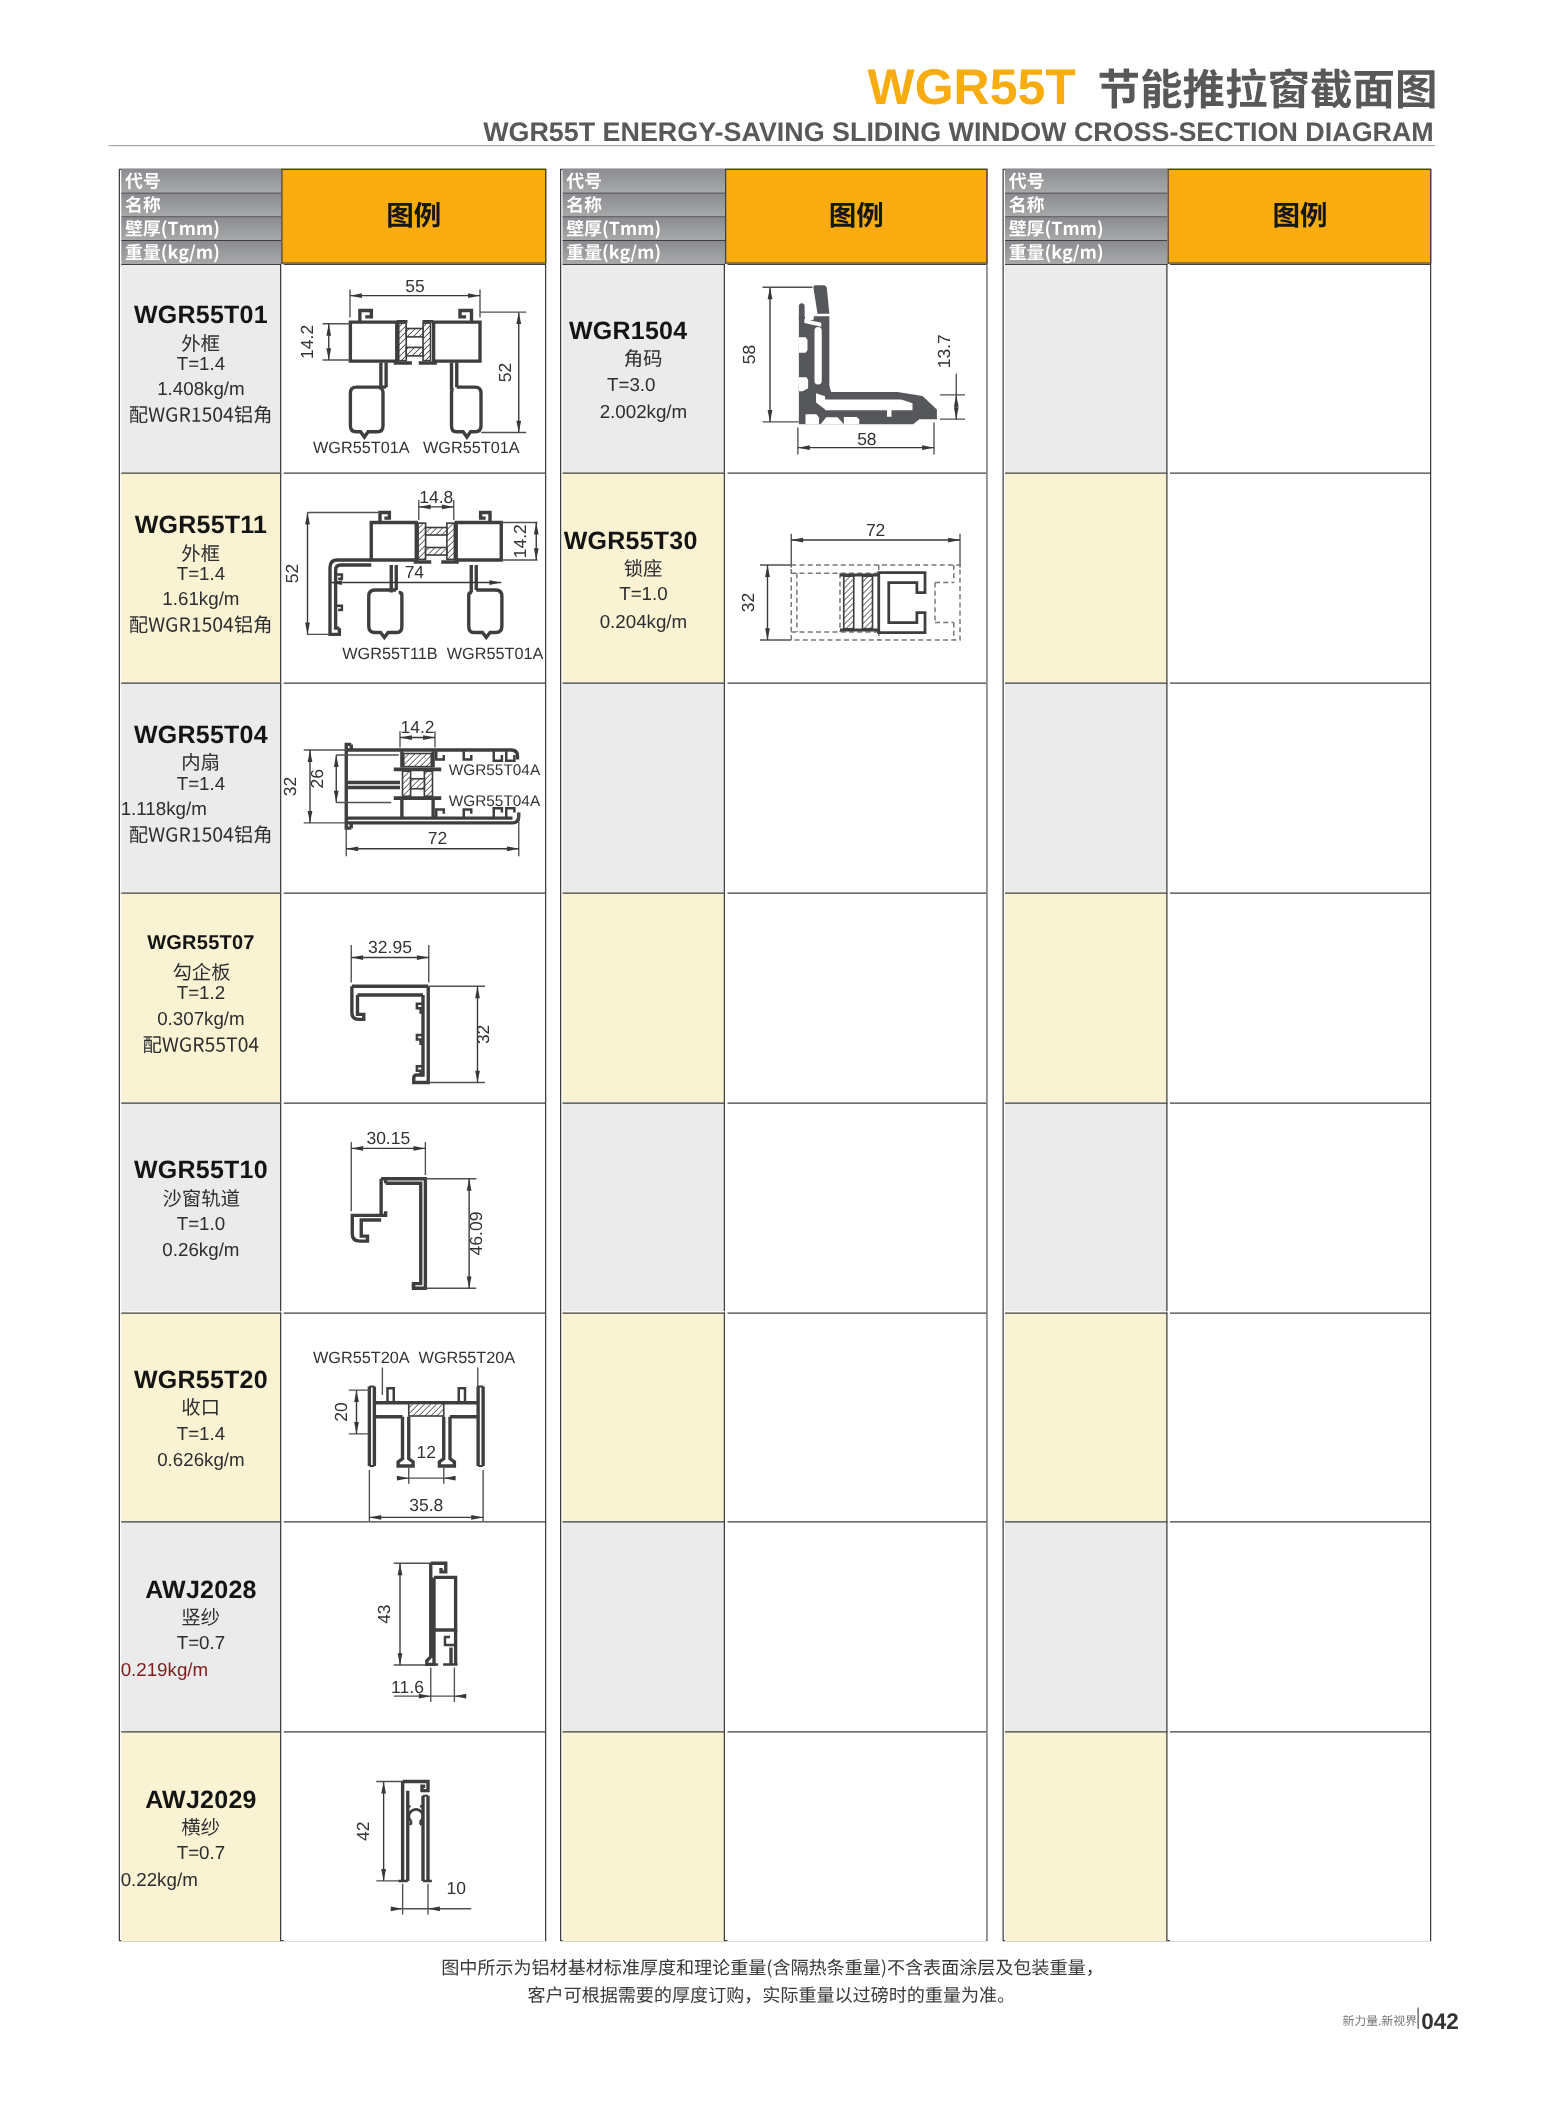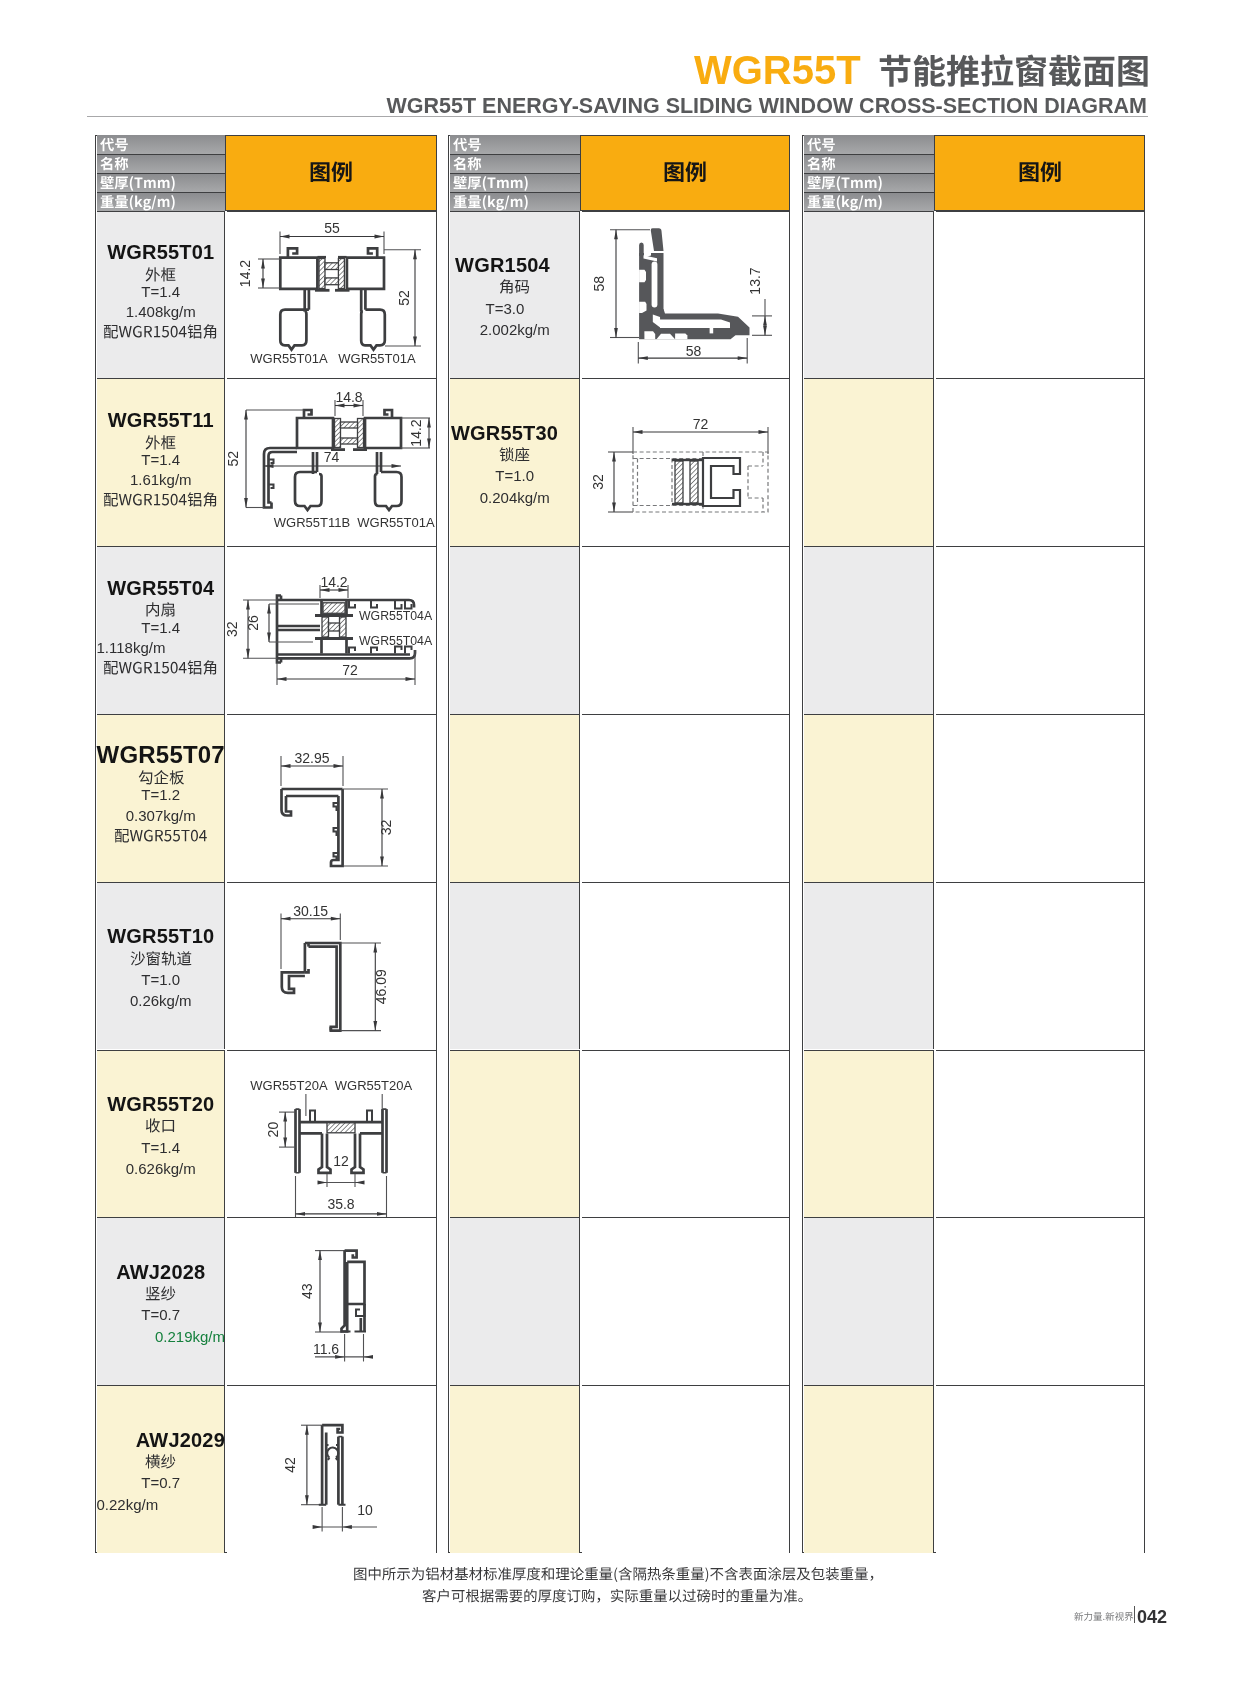--- a/index.html
+++ b/index.html
@@ -225,21 +225,21 @@
     <line x1="190" y1="104" x2="190" y2="139" stroke="#515153" stroke-width="1.1"></line>
     <line x1="52" y1="133" x2="190" y2="133" stroke="#38383a" stroke-width="1.1"></line>
     <polygon points="0,0 -9.5,-1.9 -9.5,1.9" transform="translate(52,133) rotate(180)" fill="#38383a"></polygon>
     <polygon points="0,0 -9.5,-1.9 -9.5,1.9" transform="translate(190,133) rotate(0)" fill="#38383a"></polygon>
     <text x="125" y="129" font-family="Liberation Sans,sans-serif" font-size="14" fill="#333" text-anchor="middle">72</text>
     <text x="134" y="74" font-family="Liberation Sans,sans-serif" font-size="12.3" fill="#333" text-anchor="start">WGR55T04A</text>
     <text x="134" y="99" font-family="Liberation Sans,sans-serif" font-size="12.3" fill="#333" text-anchor="start">WGR55T04A</text>
   </svg>
 
 <div class="abs" style="left:96.5px;top:713.9px;width:128.5px;height:167.8px;background:#FAF3D3;border-top:1.5px solid #3E3F41;border-right:1.5px solid #3E3F41"></div>
-<div class="abs" style="left:96.5px;top:744.3px;width:128.5px;text-align:center;font-size:24px;font-weight:bold;color:#141414;line-height:22px;letter-spacing:0.2px">WGR55T07</div>
+<div class="abs" style="left:96.5px;top:744.3px;width:128.5px;text-align:center;font-size:16px;font-weight:bold;color:#141414;line-height:22px;letter-spacing:0.2px">WGR55T07</div>
 <svg style="position:absolute;left:137.5px;top:767.1px" width="46" height="21" viewBox="0 -16.3 46 21">
     <path fill="#2e2e30" d="M2.6 -1.6C3 -1.8 3.7 -1.9 9.9 -2.6C10.1 -2.2 10.3 -1.8 10.4 -1.5L11.4 -2.1C10.9 -3.2 9.7 -5.2 8.7 -6.7L7.8 -6.2C8.3 -5.4 8.8 -4.5 9.3 -3.6L4 -3.1C5.1 -4.5 6.2 -6.3 7.1 -8.2L5.8 -8.6C5 -6.6 3.6 -4.4 3.2 -3.9C2.8 -3.3 2.5 -2.9 2.2 -2.8C2.3 -2.5 2.5 -1.9 2.6 -1.6ZM4.5 -13C3.6 -10.5 2.2 -7.9 0.7 -6.3C0.9 -6.1 1.5 -5.8 1.7 -5.6C2.6 -6.6 3.5 -8 4.3 -9.6H13.1C12.9 -3.5 12.6 -0.9 12 -0.3C11.8 -0.1 11.6 -0.1 11.2 -0.1C10.7 -0.1 9.5 -0.1 8.1 -0.2C8.4 0.2 8.6 0.7 8.6 1C9.7 1.1 10.9 1.1 11.6 1.1C12.2 1 12.7 0.9 13.1 0.4C13.8 -0.5 14.1 -3 14.3 -10.1C14.3 -10.2 14.3 -10.7 14.3 -10.7H4.9C5.2 -11.3 5.5 -12 5.7 -12.7Z M18.7 -6V-0.3H16.7V0.8H29.9V-0.3H24V-4.2H28.5V-5.2H24V-8.8H22.8V-0.3H19.8V-6ZM23.2 -13.2C21.7 -10.8 18.9 -8.7 16 -7.5C16.3 -7.2 16.6 -6.8 16.8 -6.5C19.3 -7.6 21.6 -9.3 23.3 -11.3C25.3 -9 27.5 -7.7 29.8 -6.5C30 -6.9 30.3 -7.3 30.6 -7.5C28.1 -8.6 25.9 -9.9 23.9 -12.2L24.3 -12.7Z M34.1 -13V-10H31.9V-8.9H34C33.5 -6.8 32.5 -4.3 31.5 -3.1C31.7 -2.8 32 -2.2 32.1 -1.9C32.8 -3 33.5 -4.7 34.1 -6.5V1.2H35.1V-7.1C35.6 -6.3 36.1 -5.3 36.3 -4.8L37 -5.7C36.7 -6.1 35.5 -7.9 35.1 -8.5V-8.9H37V-10H35.1V-13ZM44.6 -12.7C43.1 -12.1 40.1 -11.7 37.6 -11.6V-7.8C37.6 -5.3 37.5 -1.8 35.7 0.6C36 0.7 36.5 1.1 36.7 1.3C38.4 -1.2 38.7 -4.8 38.8 -7.4H39.2C39.7 -5.4 40.4 -3.7 41.3 -2.2C40.3 -1.1 39.1 -0.2 37.8 0.3C38.1 0.5 38.4 1 38.5 1.2C39.8 0.6 41 -0.2 42 -1.3C42.8 -0.2 43.9 0.7 45.2 1.3C45.4 1 45.7 0.5 46 0.3C44.7 -0.2 43.6 -1.1 42.7 -2.2C43.8 -3.7 44.7 -5.7 45.1 -8.3L44.4 -8.5L44.2 -8.4H38.8V-10.6C41.1 -10.8 43.8 -11.1 45.4 -11.8ZM43.8 -7.4C43.4 -5.7 42.8 -4.3 42 -3.2C41.2 -4.4 40.7 -5.8 40.3 -7.4Z"></path>
   </svg>
 <div class="abs" style="left:96.5px;top:786.3px;width:128.5px;text-align:center;font-size:15px;color:#2e2e30;line-height:17px">T=1.2</div>
 <div class="abs" style="left:96.5px;top:806.8px;width:128.5px;text-align:center;font-size:15px;color:#2e2e30;line-height:17px">0.307kg/m</div>
 <svg style="position:absolute;left:114.1px;top:824.6px" width="93" height="21" viewBox="0 -16.3 93 21">
     <path fill="#2e2e30" d="M8.6 -12.3V-11.2H13.3V-7.4H8.6V-0.7C8.6 0.7 9.1 1.1 10.5 1.1C10.8 1.1 12.8 1.1 13.1 1.1C14.5 1.1 14.9 0.4 15 -2.2C14.7 -2.2 14.2 -2.4 13.9 -2.7C13.8 -0.4 13.7 -0 13 -0C12.6 -0 11 -0 10.6 -0C9.9 -0 9.8 -0.1 9.8 -0.7V-6.3H13.3V-5.3H14.4V-12.3ZM2.2 -2.4H6.5V-0.8H2.2ZM2.2 -3.3V-8.6H3.3V-7.3C3.3 -6.5 3.1 -5.5 2.2 -4.7C2.4 -4.6 2.6 -4.4 2.7 -4.2C3.7 -5.1 3.9 -6.4 3.9 -7.3V-8.6H4.8V-5.6C4.8 -4.9 5 -4.8 5.6 -4.8C5.7 -4.8 6.2 -4.8 6.4 -4.8H6.5V-3.3ZM0.9 -12.4V-11.4H3.1V-9.6H1.3V1.2H2.2V0.1H6.5V1H7.5V-9.6H5.7V-11.4H7.8V-12.4ZM4 -9.6V-11.4H4.9V-9.6ZM5.5 -8.6H6.5V-5.4L6.5 -5.5C6.4 -5.4 6.4 -5.4 6.2 -5.4C6.1 -5.4 5.7 -5.4 5.7 -5.4C5.5 -5.4 5.5 -5.5 5.5 -5.7Z M18.3 0H20L21.7 -6.9C21.9 -7.8 22.1 -8.6 22.3 -9.4H22.3C22.5 -8.6 22.7 -7.8 22.9 -6.9L24.6 0H26.4L28.7 -11.4H27.3L26.1 -5.2C25.9 -4 25.7 -2.7 25.5 -1.5H25.4C25.1 -2.7 24.9 -4 24.6 -5.2L23 -11.4H21.7L20.1 -5.2C19.8 -4 19.6 -2.7 19.3 -1.5H19.3C19 -2.7 18.8 -4 18.6 -5.2L17.4 -11.4H15.9Z M35.1 0.2C36.7 0.2 37.9 -0.4 38.6 -1.1V-5.9H34.9V-4.7H37.3V-1.7C36.9 -1.3 36.1 -1.1 35.3 -1.1C32.8 -1.1 31.5 -2.9 31.5 -5.7C31.5 -8.6 33 -10.3 35.3 -10.3C36.4 -10.3 37.1 -9.8 37.7 -9.2L38.5 -10.2C37.8 -10.8 36.8 -11.6 35.2 -11.6C32.2 -11.6 30 -9.3 30 -5.7C30 -2 32.1 0.2 35.1 0.2Z M42.8 -6V-10.2H44.7C46.5 -10.2 47.4 -9.7 47.4 -8.2C47.4 -6.7 46.5 -6 44.7 -6ZM47.6 0H49.2L46.3 -5C47.8 -5.3 48.9 -6.4 48.9 -8.2C48.9 -10.5 47.2 -11.4 44.9 -11.4H41.4V0H42.8V-4.8H44.8Z M53.7 0.2C55.6 0.2 57.4 -1.2 57.4 -3.7C57.4 -6.2 55.9 -7.3 54 -7.3C53.3 -7.3 52.8 -7.1 52.3 -6.9L52.6 -10.2H56.9V-11.4H51.3L51 -6.1L51.7 -5.6C52.4 -6 52.9 -6.2 53.6 -6.2C55 -6.2 56 -5.3 56 -3.7C56 -2 54.9 -1 53.6 -1C52.2 -1 51.4 -1.6 50.8 -2.2L50 -1.3C50.8 -0.5 51.9 0.2 53.7 0.2Z M62.3 0.2C64.2 0.2 66 -1.2 66 -3.7C66 -6.2 64.5 -7.3 62.6 -7.3C61.9 -7.3 61.4 -7.1 60.9 -6.9L61.2 -10.2H65.5V-11.4H59.9L59.6 -6.1L60.3 -5.6C61 -6 61.5 -6.2 62.2 -6.2C63.6 -6.2 64.6 -5.3 64.6 -3.7C64.6 -2 63.5 -1 62.2 -1C60.8 -1 60 -1.6 59.4 -2.2L58.7 -1.3C59.4 -0.5 60.5 0.2 62.3 0.2Z M70.8 0H72.2V-10.2H75.6V-11.4H67.3V-10.2H70.8Z M80.4 0.2C82.6 0.2 84 -1.8 84 -5.7C84 -9.7 82.6 -11.6 80.4 -11.6C78.3 -11.6 76.9 -9.7 76.9 -5.7C76.9 -1.8 78.3 0.2 80.4 0.2ZM80.4 -0.9C79.1 -0.9 78.3 -2.4 78.3 -5.7C78.3 -9 79.1 -10.4 80.4 -10.4C81.7 -10.4 82.6 -9 82.6 -5.7C82.6 -2.4 81.7 -0.9 80.4 -0.9Z M90 0H91.3V-3.1H92.8V-4.3H91.3V-11.4H89.8L85 -4.1V-3.1H90ZM90 -4.3H86.5L89.1 -8.1C89.4 -8.7 89.7 -9.3 90 -9.8H90.1C90 -9.2 90 -8.3 90 -7.8Z"></path>
   </svg>
 
 <div class="abs" style="left:226.5px;top:713.9px;width:209px;height:167.8px;background:#fff;border-top:1.5px solid #3E3F41"></div>
@@ -344,21 +344,21 @@
     <polygon points="0,0 -9.5,-1.9 -9.5,1.9" transform="translate(161.5,163.9) rotate(0)" fill="#38383a"></polygon>
     <text x="116.0" y="158.5" font-family="Liberation Sans,sans-serif" font-size="14" fill="#333" text-anchor="middle">35.8</text>
   </svg>
 
 <div class="abs" style="left:96.5px;top:1217.3px;width:128.5px;height:167.8px;background:#EBEBEC;border-top:1.5px solid #3E3F41;border-right:1.5px solid #3E3F41"></div>
 <div class="abs" style="left:96.5px;top:1260.7px;width:128.5px;text-align:center;font-size:20px;font-weight:bold;color:#141414;line-height:22px;letter-spacing:0.2px">AWJ2028</div>
 <svg style="position:absolute;left:145.2px;top:1283.2px" width="31" height="21" viewBox="0 -16.3 31 21">
     <path fill="#2e2e30" d="M1.7 -12V-5.7H2.8V-12ZM4.7 -12.7V-5.1H5.8V-12.7ZM3.9 -2.6C4.3 -1.9 4.7 -0.9 4.8 -0.3L5.9 -0.6C5.8 -1.3 5.4 -2.2 4.9 -2.9ZM6.9 -5.3 6.9 -5.2 6.9 -5.2C7.1 -4.8 7.3 -4.4 7.4 -4H1.6V-3H14V-4H8.6C8.4 -4.5 8.2 -5.1 7.9 -5.5C8.8 -5.9 9.6 -6.4 10.3 -6.9C11.3 -6.1 12.6 -5.4 14.1 -5C14.2 -5.3 14.6 -5.8 14.8 -6.1C13.4 -6.4 12.2 -6.9 11.2 -7.7C12.4 -8.8 13.3 -10.2 13.8 -12.1L13.1 -12.4L12.9 -12.3H6.9V-11.3H7.5L7.3 -11.3C7.8 -9.9 8.6 -8.7 9.5 -7.7C8.5 -7 7.4 -6.5 6.3 -6.2C6.5 -6 6.7 -5.6 6.9 -5.3ZM8.4 -11.3H12.4C11.9 -10.2 11.2 -9.2 10.3 -8.4C9.5 -9.2 8.8 -10.2 8.4 -11.3ZM10.6 -2.9C10.4 -2.1 10 -1 9.6 -0.2H0.9V0.9H14.7V-0.2H10.7C11.1 -0.9 11.5 -1.8 11.8 -2.7Z M16.1 -0.8 16.4 0.3C17.9 -0.1 19.9 -0.7 21.9 -1.3L21.7 -2.3C19.7 -1.7 17.5 -1.1 16.1 -0.8ZM23 -10.3C22.8 -8.6 22.4 -6.9 21.8 -5.7C22.1 -5.5 22.6 -5.3 22.8 -5.2C23.4 -6.4 23.8 -8.3 24.1 -10.1ZM27.5 -10.3C28.2 -8.9 29 -7.2 29.2 -6L30.3 -6.4C30 -7.5 29.3 -9.3 28.5 -10.6ZM28.5 -5.4C27.4 -2.4 25 -0.6 21.1 0.2C21.3 0.5 21.6 0.9 21.7 1.3C25.8 0.2 28.4 -1.7 29.6 -5.1ZM25.4 -13V-3.4H26.5V-13ZM16.4 -6.6C16.6 -6.7 17 -6.8 19 -7C18.3 -6 17.7 -5.2 17.4 -4.9C16.9 -4.4 16.5 -4 16.2 -3.9C16.3 -3.6 16.5 -3.1 16.5 -2.9C16.9 -3 17.4 -3.2 21.7 -3.8C21.7 -4.1 21.6 -4.5 21.7 -4.8L18.1 -4.3C19.4 -5.7 20.6 -7.4 21.7 -9.1L20.7 -9.7C20.4 -9.2 20 -8.6 19.7 -8L17.7 -7.8C18.6 -9.2 19.6 -10.9 20.4 -12.5L19.3 -13C18.6 -11.1 17.4 -9.1 17 -8.6C16.6 -8.1 16.3 -7.7 16 -7.7C16.2 -7.4 16.4 -6.8 16.4 -6.6Z"></path>
   </svg>
 <div class="abs" style="left:96.5px;top:1306.4px;width:128.5px;text-align:center;font-size:15px;color:#2e2e30;line-height:17px">T=0.7</div>
-<div class="abs" style="left:96.5px;top:1328.0px;width:128.5px;text-align:right;font-size:15px;color:#15803d;line-height:17px">0.219kg/m</div>
+<div class="abs" style="left:96.5px;top:1328.0px;width:128.5px;text-align:left;font-size:15px;color:#7f1d1d;line-height:17px">0.219kg/m</div>
 
 <div class="abs" style="left:226.5px;top:1217.3px;width:209px;height:167.8px;background:#fff;border-top:1.5px solid #3E3F41"></div>
 
 <svg class="abs" style="left:225px;top:1217.3px" width="212" height="168" viewBox="0 0 212 168">
     <line x1="90" y1="33.6" x2="120" y2="33.6" stroke="#515153" stroke-width="1.1"></line>
     <line x1="90" y1="115" x2="117" y2="115" stroke="#515153" stroke-width="1.1"></line>
     <line x1="95" y1="33.6" x2="95" y2="115" stroke="#38383a" stroke-width="1.1"></line>
     <polygon points="0,0 -9.5,-1.9 -9.5,1.9" transform="translate(95,33.6) rotate(-90)" fill="#38383a"></polygon>
     <polygon points="0,0 -9.5,-1.9 -9.5,1.9" transform="translate(95,115) rotate(90)" fill="#38383a"></polygon>
     <text x="87" y="74.3" font-family="Liberation Sans,sans-serif" font-size="14" fill="#333" text-anchor="middle" transform="rotate(-90 87 74.3)">43</text>
@@ -371,21 +371,21 @@
     <path d="M129.5,114.5 H141" fill="none" stroke="#3d3e40" stroke-width="2" stroke-linecap="butt" stroke-linejoin="miter"></path>
     <line x1="119.6" y1="117" x2="119.6" y2="144.5" stroke="#515153" stroke-width="1.1"></line>
     <line x1="138.5" y1="117" x2="138.5" y2="144.5" stroke="#515153" stroke-width="1.1"></line>
     <text x="101" y="137" font-family="Liberation Sans,sans-serif" font-size="14" fill="#333" text-anchor="middle">11.6</text>
     <line x1="90" y1="139.9" x2="147" y2="139.9" stroke="#515153" stroke-width="1.1"></line>
     <polygon points="0,0 -9.5,-1.9 -9.5,1.9" transform="translate(119.6,139.9) rotate(0)" fill="#38383a"></polygon>
     <polygon points="0,0 -9.5,-1.9 -9.5,1.9" transform="translate(138.5,139.9) rotate(180)" fill="#38383a"></polygon>
   </svg>
 
 <div class="abs" style="left:96.5px;top:1385.1px;width:128.5px;height:167.8px;background:#FAF3D3;border-top:1.5px solid #3E3F41;border-right:1.5px solid #3E3F41"></div>
-<div class="abs" style="left:96.5px;top:1428.5px;width:128.5px;text-align:right;font-size:20px;font-weight:bold;color:#141414;line-height:22px;letter-spacing:0.2px">AWJ2029</div>
+<div class="abs" style="left:96.5px;top:1428.5px;width:128.5px;text-align:center;font-size:20px;font-weight:bold;color:#141414;line-height:22px;letter-spacing:0.2px">AWJ2029</div>
 <svg style="position:absolute;left:145.2px;top:1451.0px" width="31" height="21" viewBox="0 -16.3 31 21">
     <path fill="#2e2e30" d="M8.4 -1.4C7.8 -0.7 6.4 0 5.3 0.5C5.5 0.7 5.9 1 6.1 1.3C7.2 0.8 8.6 0 9.5 -0.7ZM11.2 -0.7C12.2 -0.1 13.5 0.7 14.2 1.3L15.1 0.5C14.4 0 13 -0.8 12.1 -1.3ZM3 -13V-9.7H0.8V-8.6H2.9C2.4 -6.5 1.4 -4 0.4 -2.7C0.6 -2.4 0.9 -2 1 -1.7C1.7 -2.7 2.4 -4.3 3 -6V1.2H4V-6.1C4.5 -5.3 5.1 -4.4 5.3 -3.9L5.9 -4.8C5.7 -5.2 4.5 -6.9 4 -7.5V-8.6H5.7V-8.1H9.7V-6.9H6.4V-1.7H14.3V-6.9H10.8V-8.1H14.9V-9.1H12.6V-10.6H14.5V-11.6H12.6V-13H11.6V-11.6H9.1V-13H8V-11.6H6.2V-10.6H8V-9.1H5.9V-9.7H4V-13ZM9.1 -9.1V-10.6H11.6V-9.1ZM7.4 -3.9H9.7V-2.6H7.4ZM10.8 -3.9H13.2V-2.6H10.8ZM7.4 -6.1H9.7V-4.7H7.4ZM10.8 -6.1H13.2V-4.7H10.8Z M16.1 -0.8 16.4 0.3C17.9 -0.1 19.9 -0.7 21.9 -1.3L21.7 -2.3C19.7 -1.7 17.5 -1.1 16.1 -0.8ZM23 -10.3C22.8 -8.6 22.4 -6.9 21.8 -5.7C22.1 -5.5 22.6 -5.3 22.8 -5.2C23.4 -6.4 23.8 -8.3 24.1 -10.1ZM27.5 -10.3C28.2 -8.9 29 -7.2 29.2 -6L30.3 -6.4C30 -7.5 29.3 -9.3 28.5 -10.6ZM28.5 -5.4C27.4 -2.4 25 -0.6 21.1 0.2C21.3 0.5 21.6 0.9 21.7 1.3C25.8 0.2 28.4 -1.7 29.6 -5.1ZM25.4 -13V-3.4H26.5V-13ZM16.4 -6.6C16.6 -6.7 17 -6.8 19 -7C18.3 -6 17.7 -5.2 17.4 -4.9C16.9 -4.4 16.5 -4 16.2 -3.9C16.3 -3.6 16.5 -3.1 16.5 -2.9C16.9 -3 17.4 -3.2 21.7 -3.8C21.7 -4.1 21.6 -4.5 21.7 -4.8L18.1 -4.3C19.4 -5.7 20.6 -7.4 21.7 -9.1L20.7 -9.7C20.4 -9.2 20 -8.6 19.7 -8L17.7 -7.8C18.6 -9.2 19.6 -10.9 20.4 -12.5L19.3 -13C18.6 -11.1 17.4 -9.1 17 -8.6C16.6 -8.1 16.3 -7.7 16 -7.7C16.2 -7.4 16.4 -6.8 16.4 -6.6Z"></path>
   </svg>
 <div class="abs" style="left:96.5px;top:1474.2px;width:128.5px;text-align:center;font-size:15px;color:#2e2e30;line-height:17px">T=0.7</div>
 <div class="abs" style="left:96.5px;top:1495.8px;width:128.5px;text-align:left;font-size:15px;color:#2e2e30;line-height:17px">0.22kg/m</div>
 
 <div class="abs" style="left:226.5px;top:1385.1px;width:209px;height:167.8px;background:#fff;border-top:1.5px solid #3E3F41"></div>
 
 <svg class="abs" style="left:225px;top:1385.1px" width="212" height="168" viewBox="0 0 212 168">
     <line x1="76" y1="40.2" x2="97" y2="40.2" stroke="#515153" stroke-width="1.1"></line>

